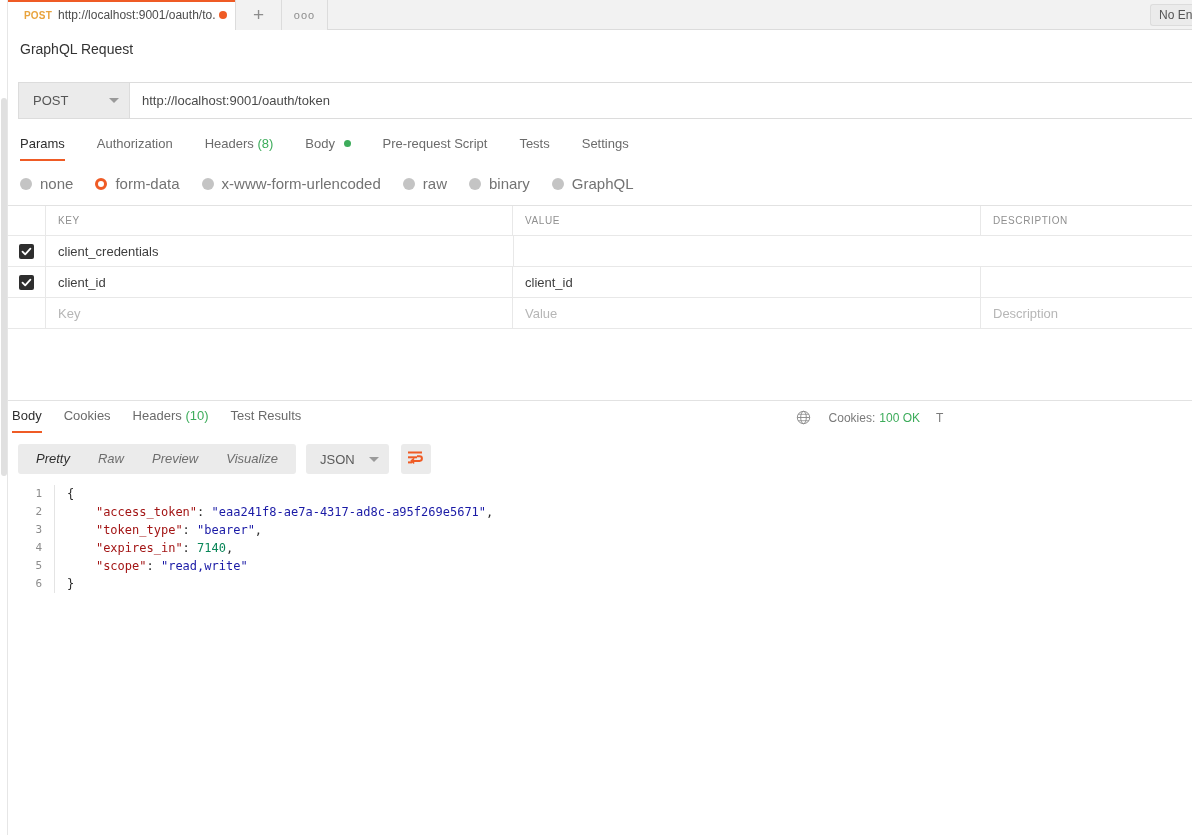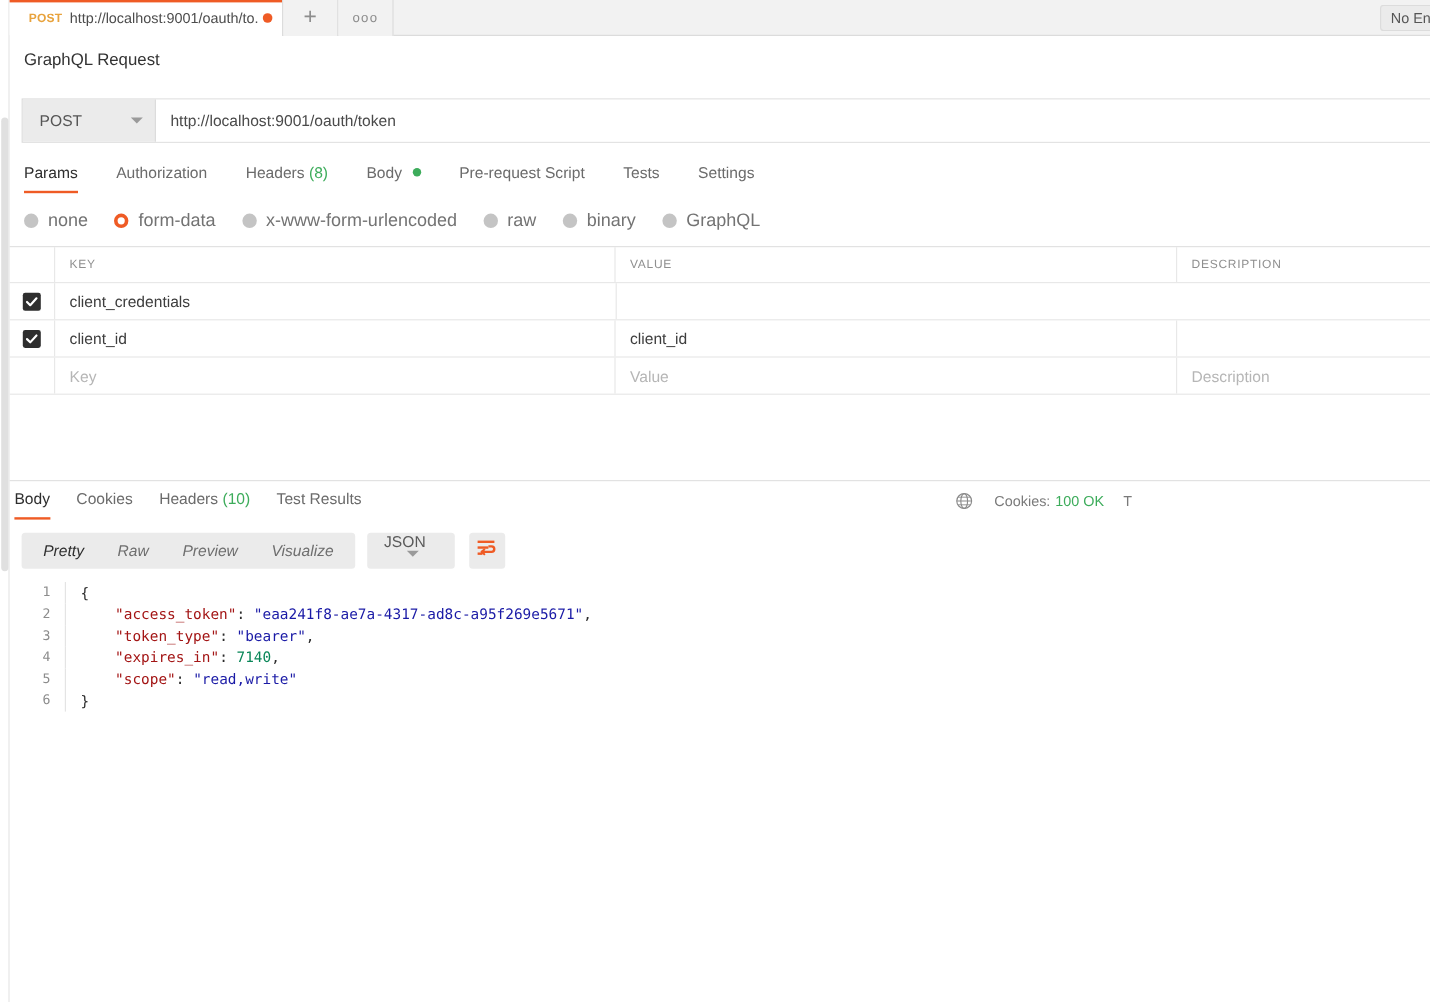--- a/index.html
+++ b/index.html
@@ -250,21 +250,21 @@
   }
   .seg-item {
     font-size: 13px; color: #6e6e6e;
     padding: 0 14px; line-height: 30px; cursor: pointer;
     white-space: nowrap;
   }
   .seg-item.active { color: #2e2e2e; }
   .fmt-box {
     height: 30px; margin-left: 10px; background: #ebebeb;
     border-radius: 3px; display: flex; align-items: center;
-    padding: 0 10px 0 14px; cursor: pointer; flex-direction: column;
+    padding: 0 10px 0 14px; cursor: pointer;
   }
   .fmt-label { font-size: 13px; color: #5a5a5a; margin-right: 14px; }
   .wrap-btn {
     width: 30px; height: 30px; margin-left: 12px;
     background: #ebebeb; border-radius: 3px;
     display: flex; align-items: center; justify-content: center;
     cursor: pointer;
   }
 
   

